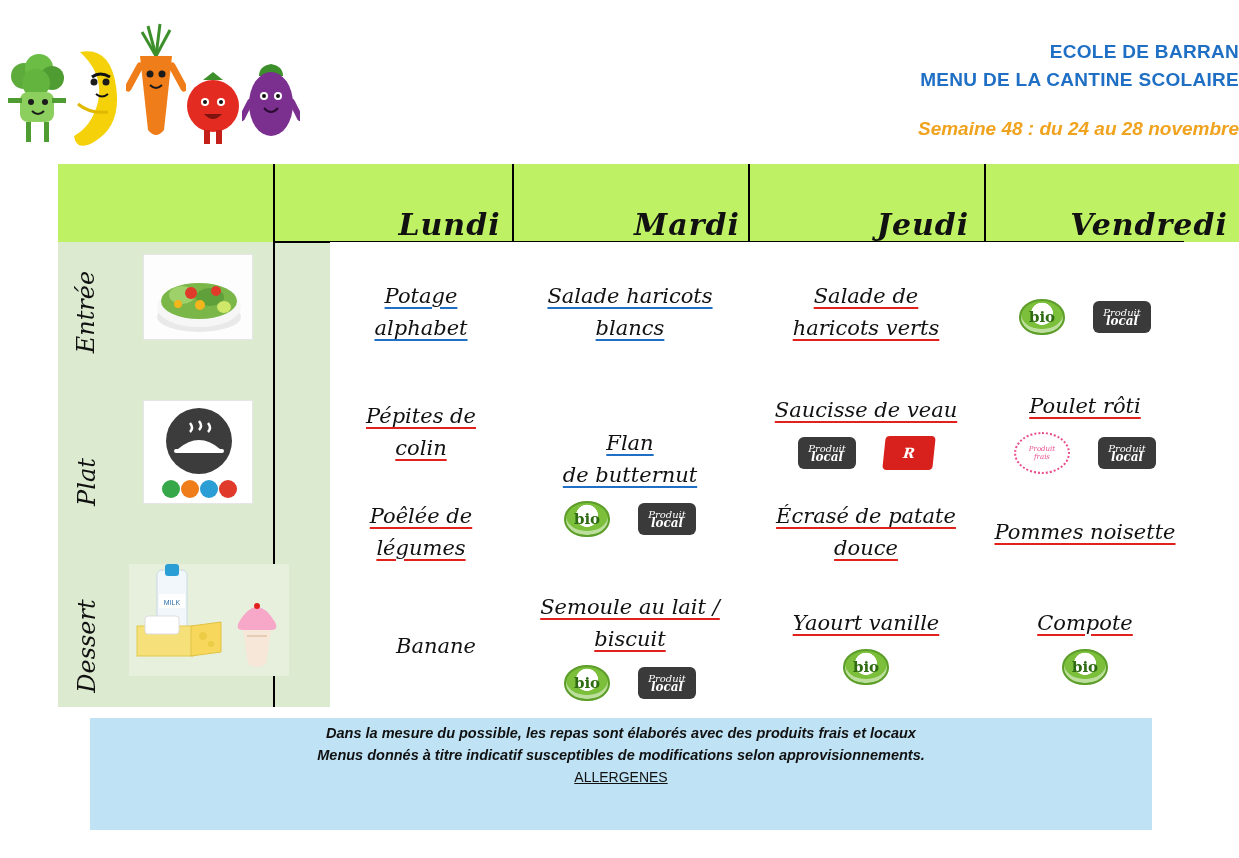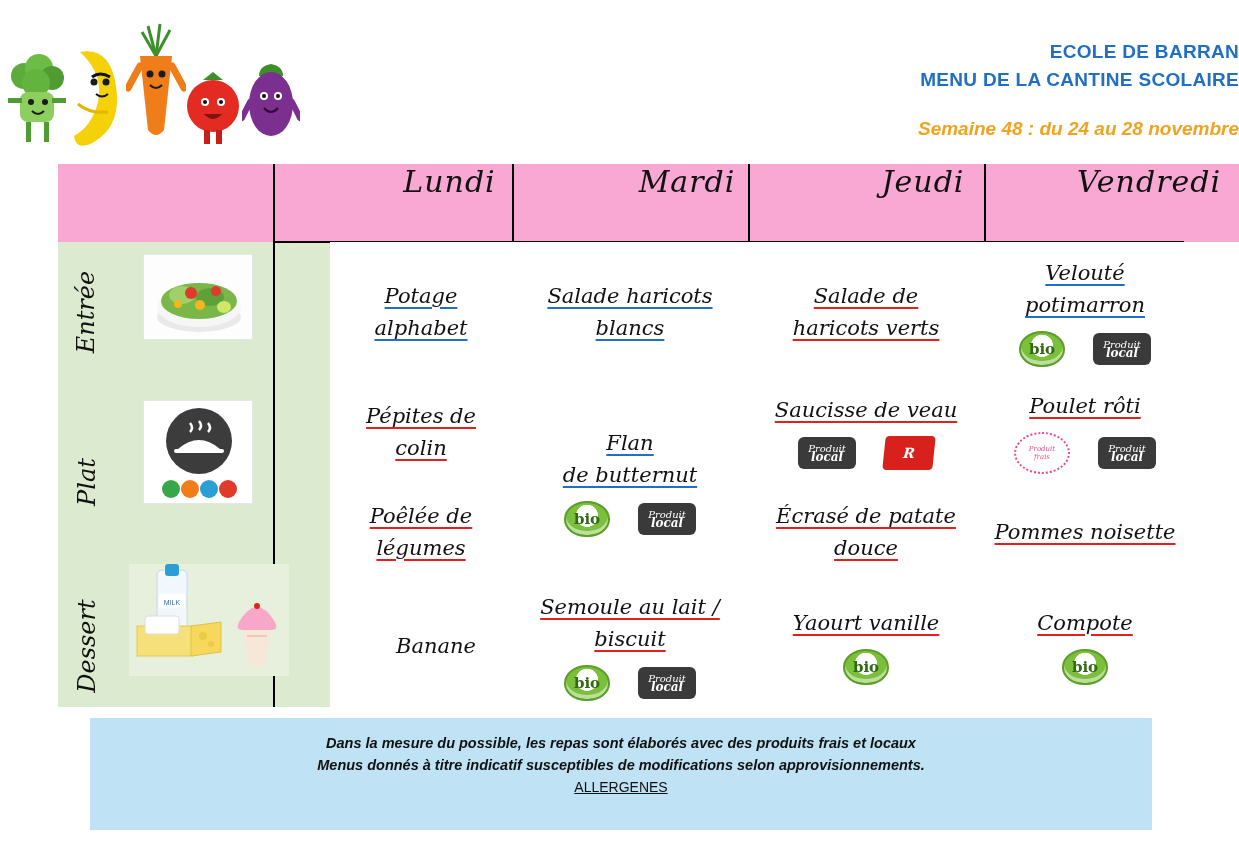--- a/index.html
+++ b/index.html
@@ -67,23 +67,24 @@
   }
   .table-grid {
     position: absolute;
     inset: 0;
     display: grid;
     grid-template-columns: 57px 215px 239px 236px 236px 216px;
     grid-template-rows: 78px 1fr;
   }
   .hdr {
     display: flex;
-    align-items: flex-start;
-    justify-content: center;
-    background: #f9a8d4;
+    align-items: flex-end;
+    justify-content: center;
+    background: #bef264;
+    font-weight: bold;
   }
   .hdr-day {
     font-family: "DejaVu Serif", serif;
     font-style: italic;
     font-size: 30px;
     color: #111;
     letter-spacing: 1px;
   }
 
   
@@ -260,21 +261,21 @@
 
   
   .footer {
     position: absolute;
     left: 90px;
     top: 718px;
     width: 1062px;
     height: 112px;
     background: #bfe3f5;
     text-align: center;
-    padding-top: 14px;
+    padding-top: 4px;
     box-sizing: border-box;
   }
   .foot-1, .foot-2 {
     color: #111;
     font-weight: bold;
     font-style: italic;
     font-size: 14.5px;
     line-height: 22px;
   }
   .foot-3 {
@@ -533,22 +534,20 @@
       <div class="cell" style="top:340px;height:127px;">
         <div class="dish u-red">Yaourt vanille</div>
         <div class="badges">
           <div class="badge-bio">bio</div>
         </div>
       </div>
     </div>
 
     <div class="cellcol" style="left:654px;width:202px;">
       <div class="cell" style="top:0;height:140px;">
-        <div class="dish u-blue">Velouté
-potimarron</div>
         <div class="badges">
           <div class="badge-bio">bio</div>
           <div class="badge-local">
             <i>Produit</i>
             <b>local</b>
           </div>
         </div>
       </div>
       <div class="cell" style="top:140px;height:100px;">
         <div class="dish u-red">Poulet rôti</div>

